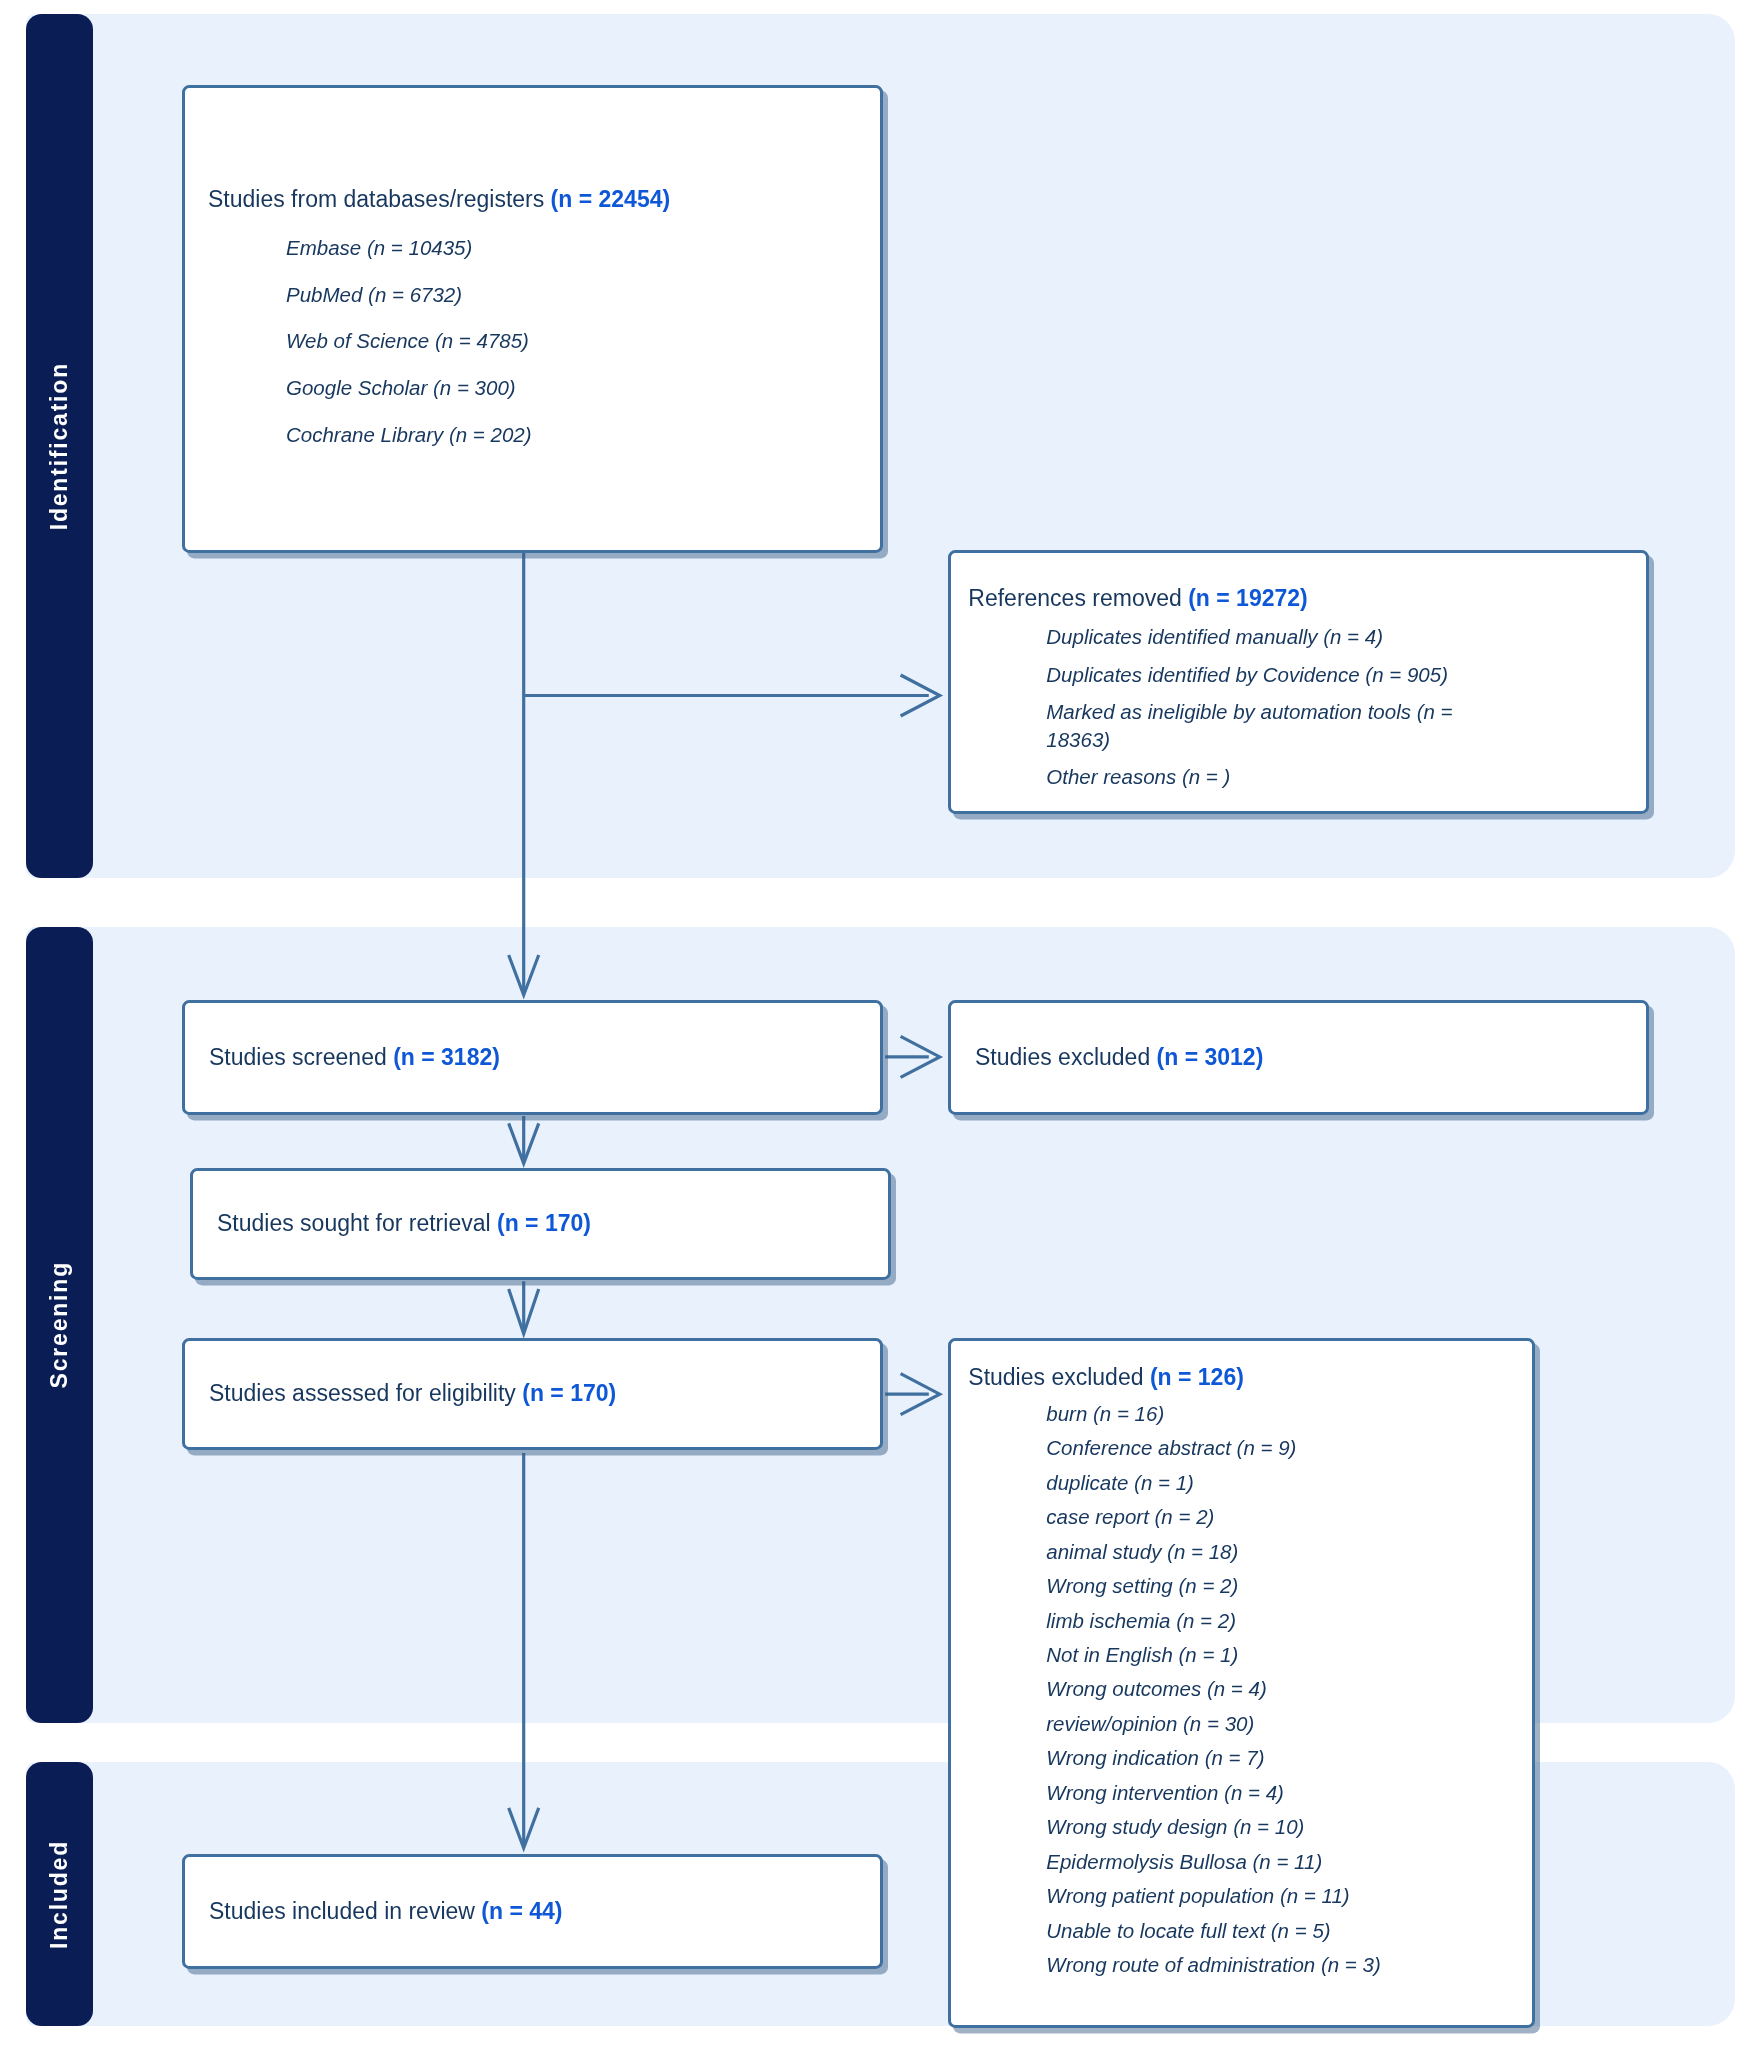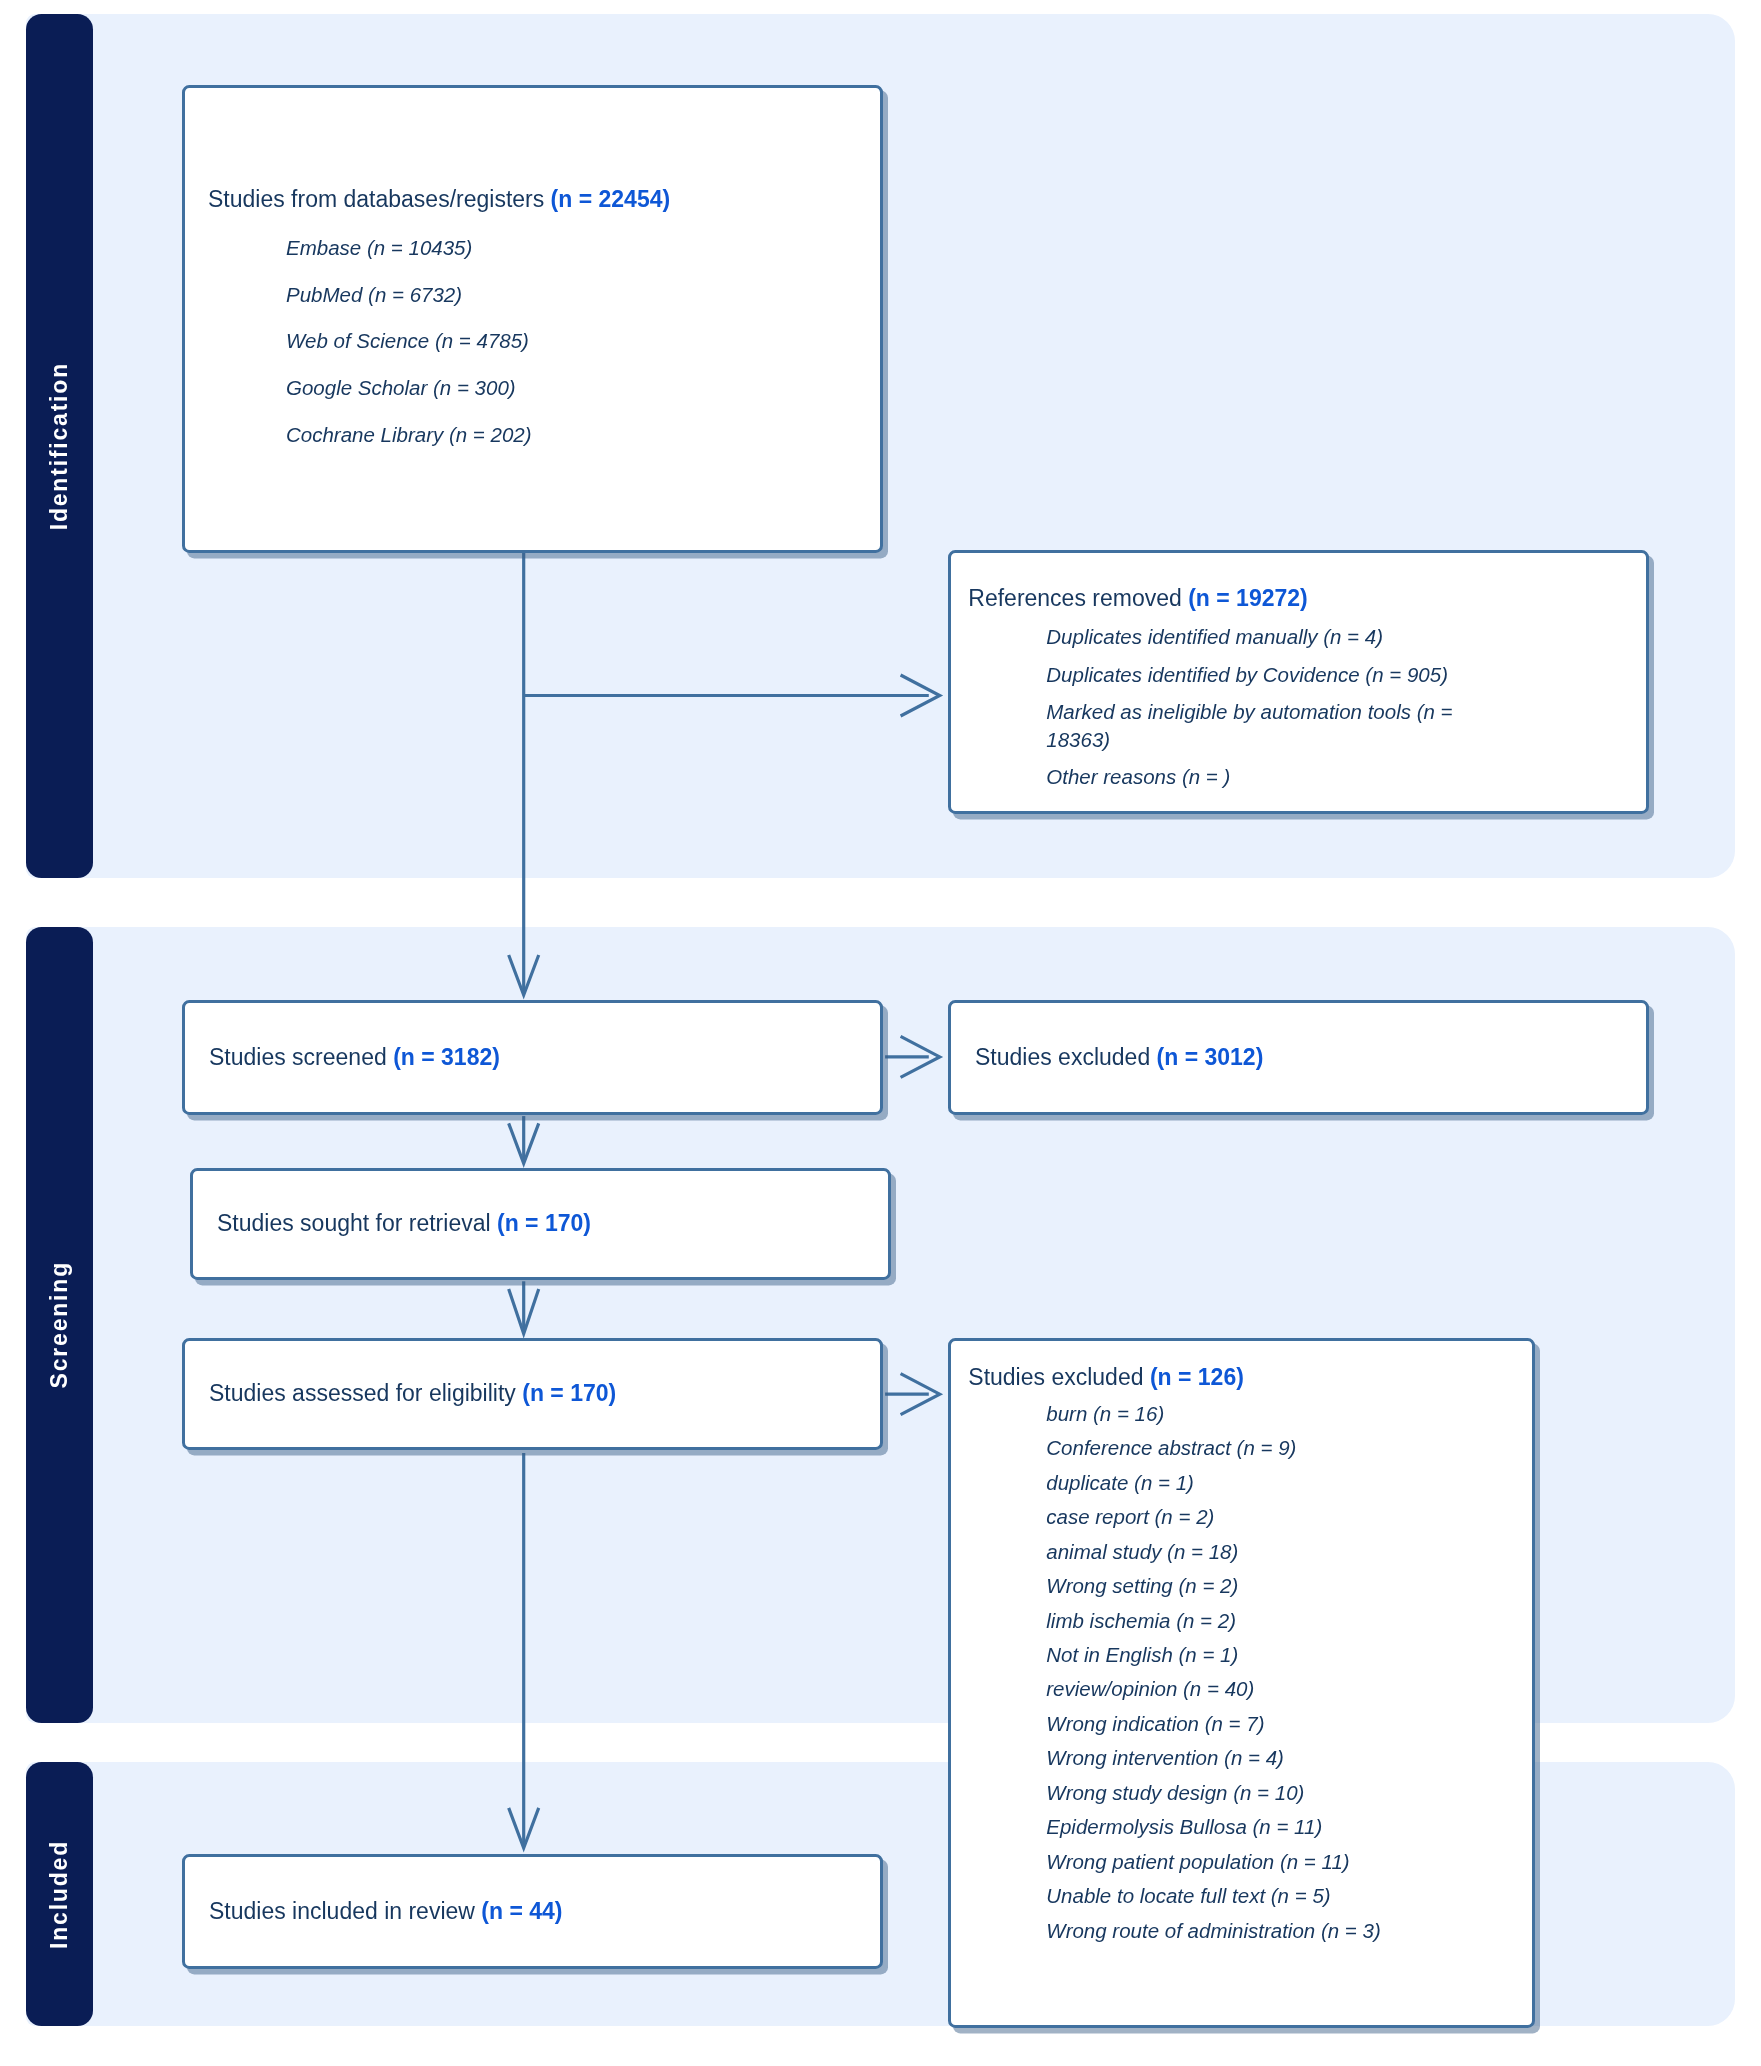--- a/index.html
+++ b/index.html
@@ -155,21 +155,22 @@
     </div>
     <div class="list">
         <div class="item">burn (n = 16)</div>
         <div class="item">Conference abstract (n = 9)</div>
         <div class="item">duplicate (n = 1)</div>
         <div class="item">case report (n = 2)</div>
         <div class="item">animal study (n = 18)</div>
         <div class="item">Wrong setting (n = 2)</div>
         <div class="item">limb ischemia (n = 2)</div>
         <div class="item">Not in English (n = 1)</div>
-        <div class="item">review/opinion (n = 40)</div>
+        <div class="item">Wrong outcomes (n = 4)</div>
+        <div class="item">review/opinion (n = 30)</div>
         <div class="item">Wrong indication (n = 7)</div>
         <div class="item">Wrong intervention (n = 4)</div>
         <div class="item">Wrong study design (n = 10)</div>
         <div class="item">Epidermolysis Bullosa (n = 11)</div>
         <div class="item">Wrong patient population (n = 11)</div>
         <div class="item">Unable to locate full text (n = 5)</div>
         <div class="item">Wrong route of administration (n = 3)</div>
       </div>
   </div>
 

